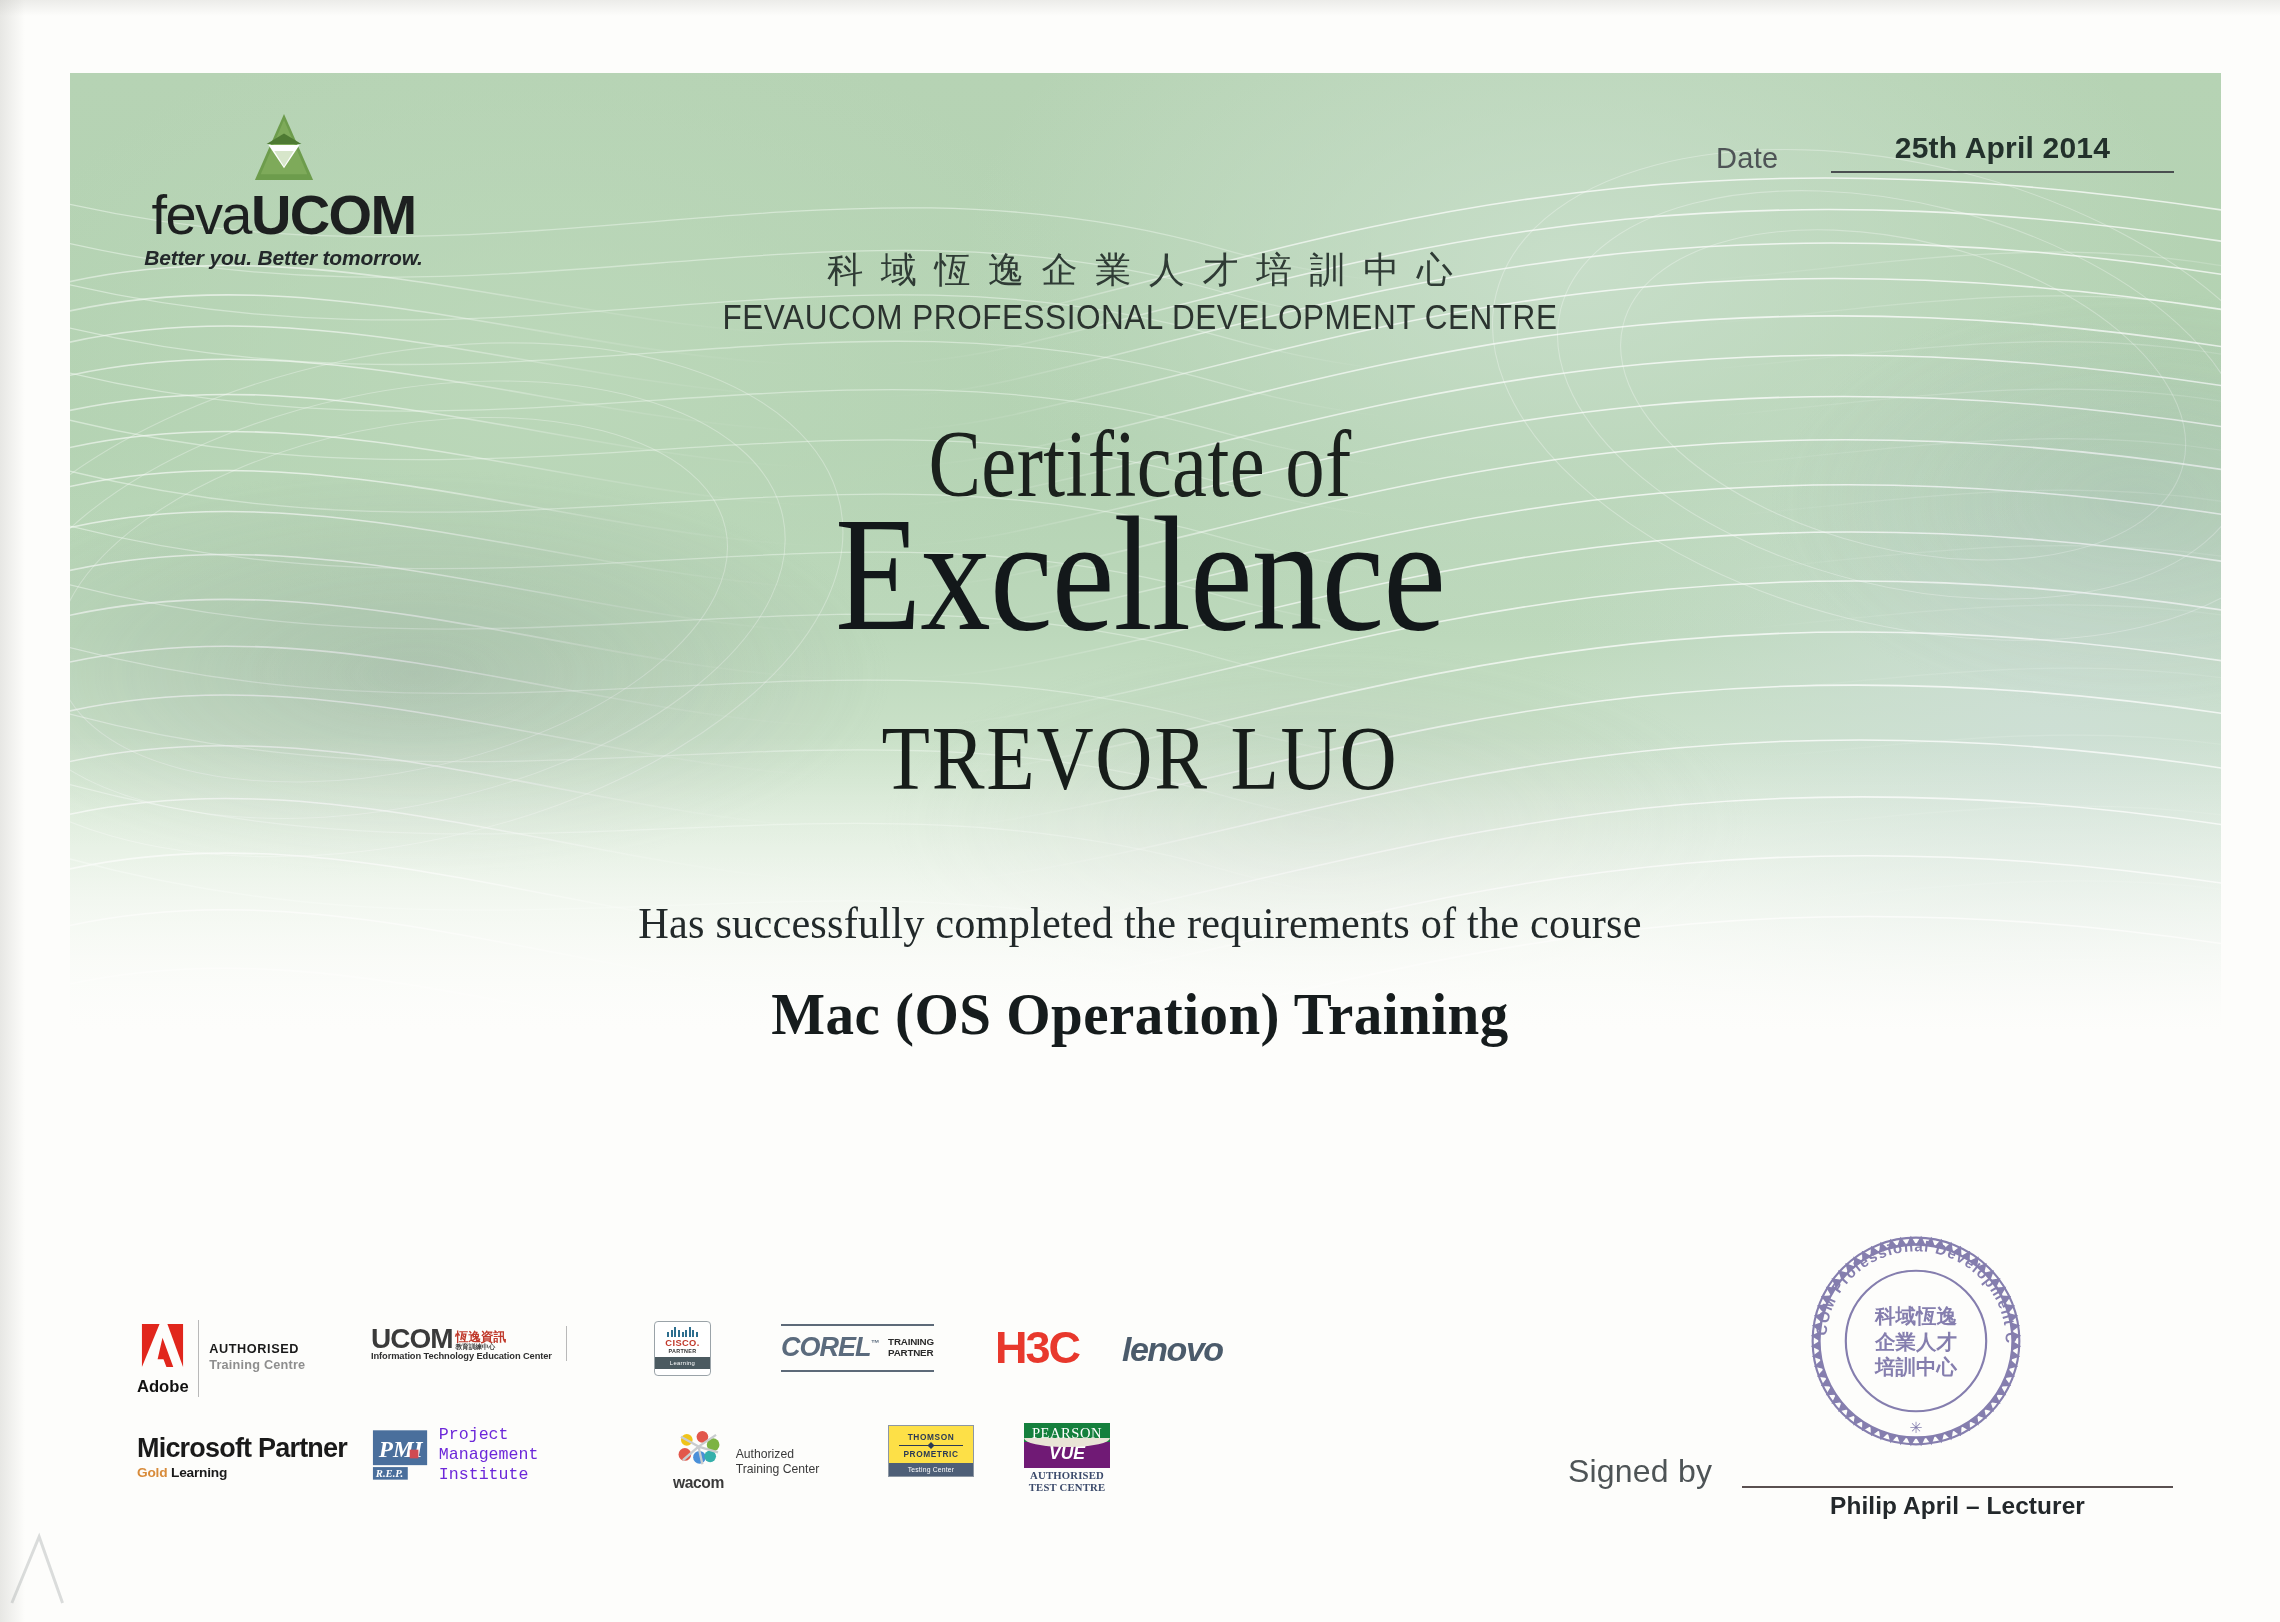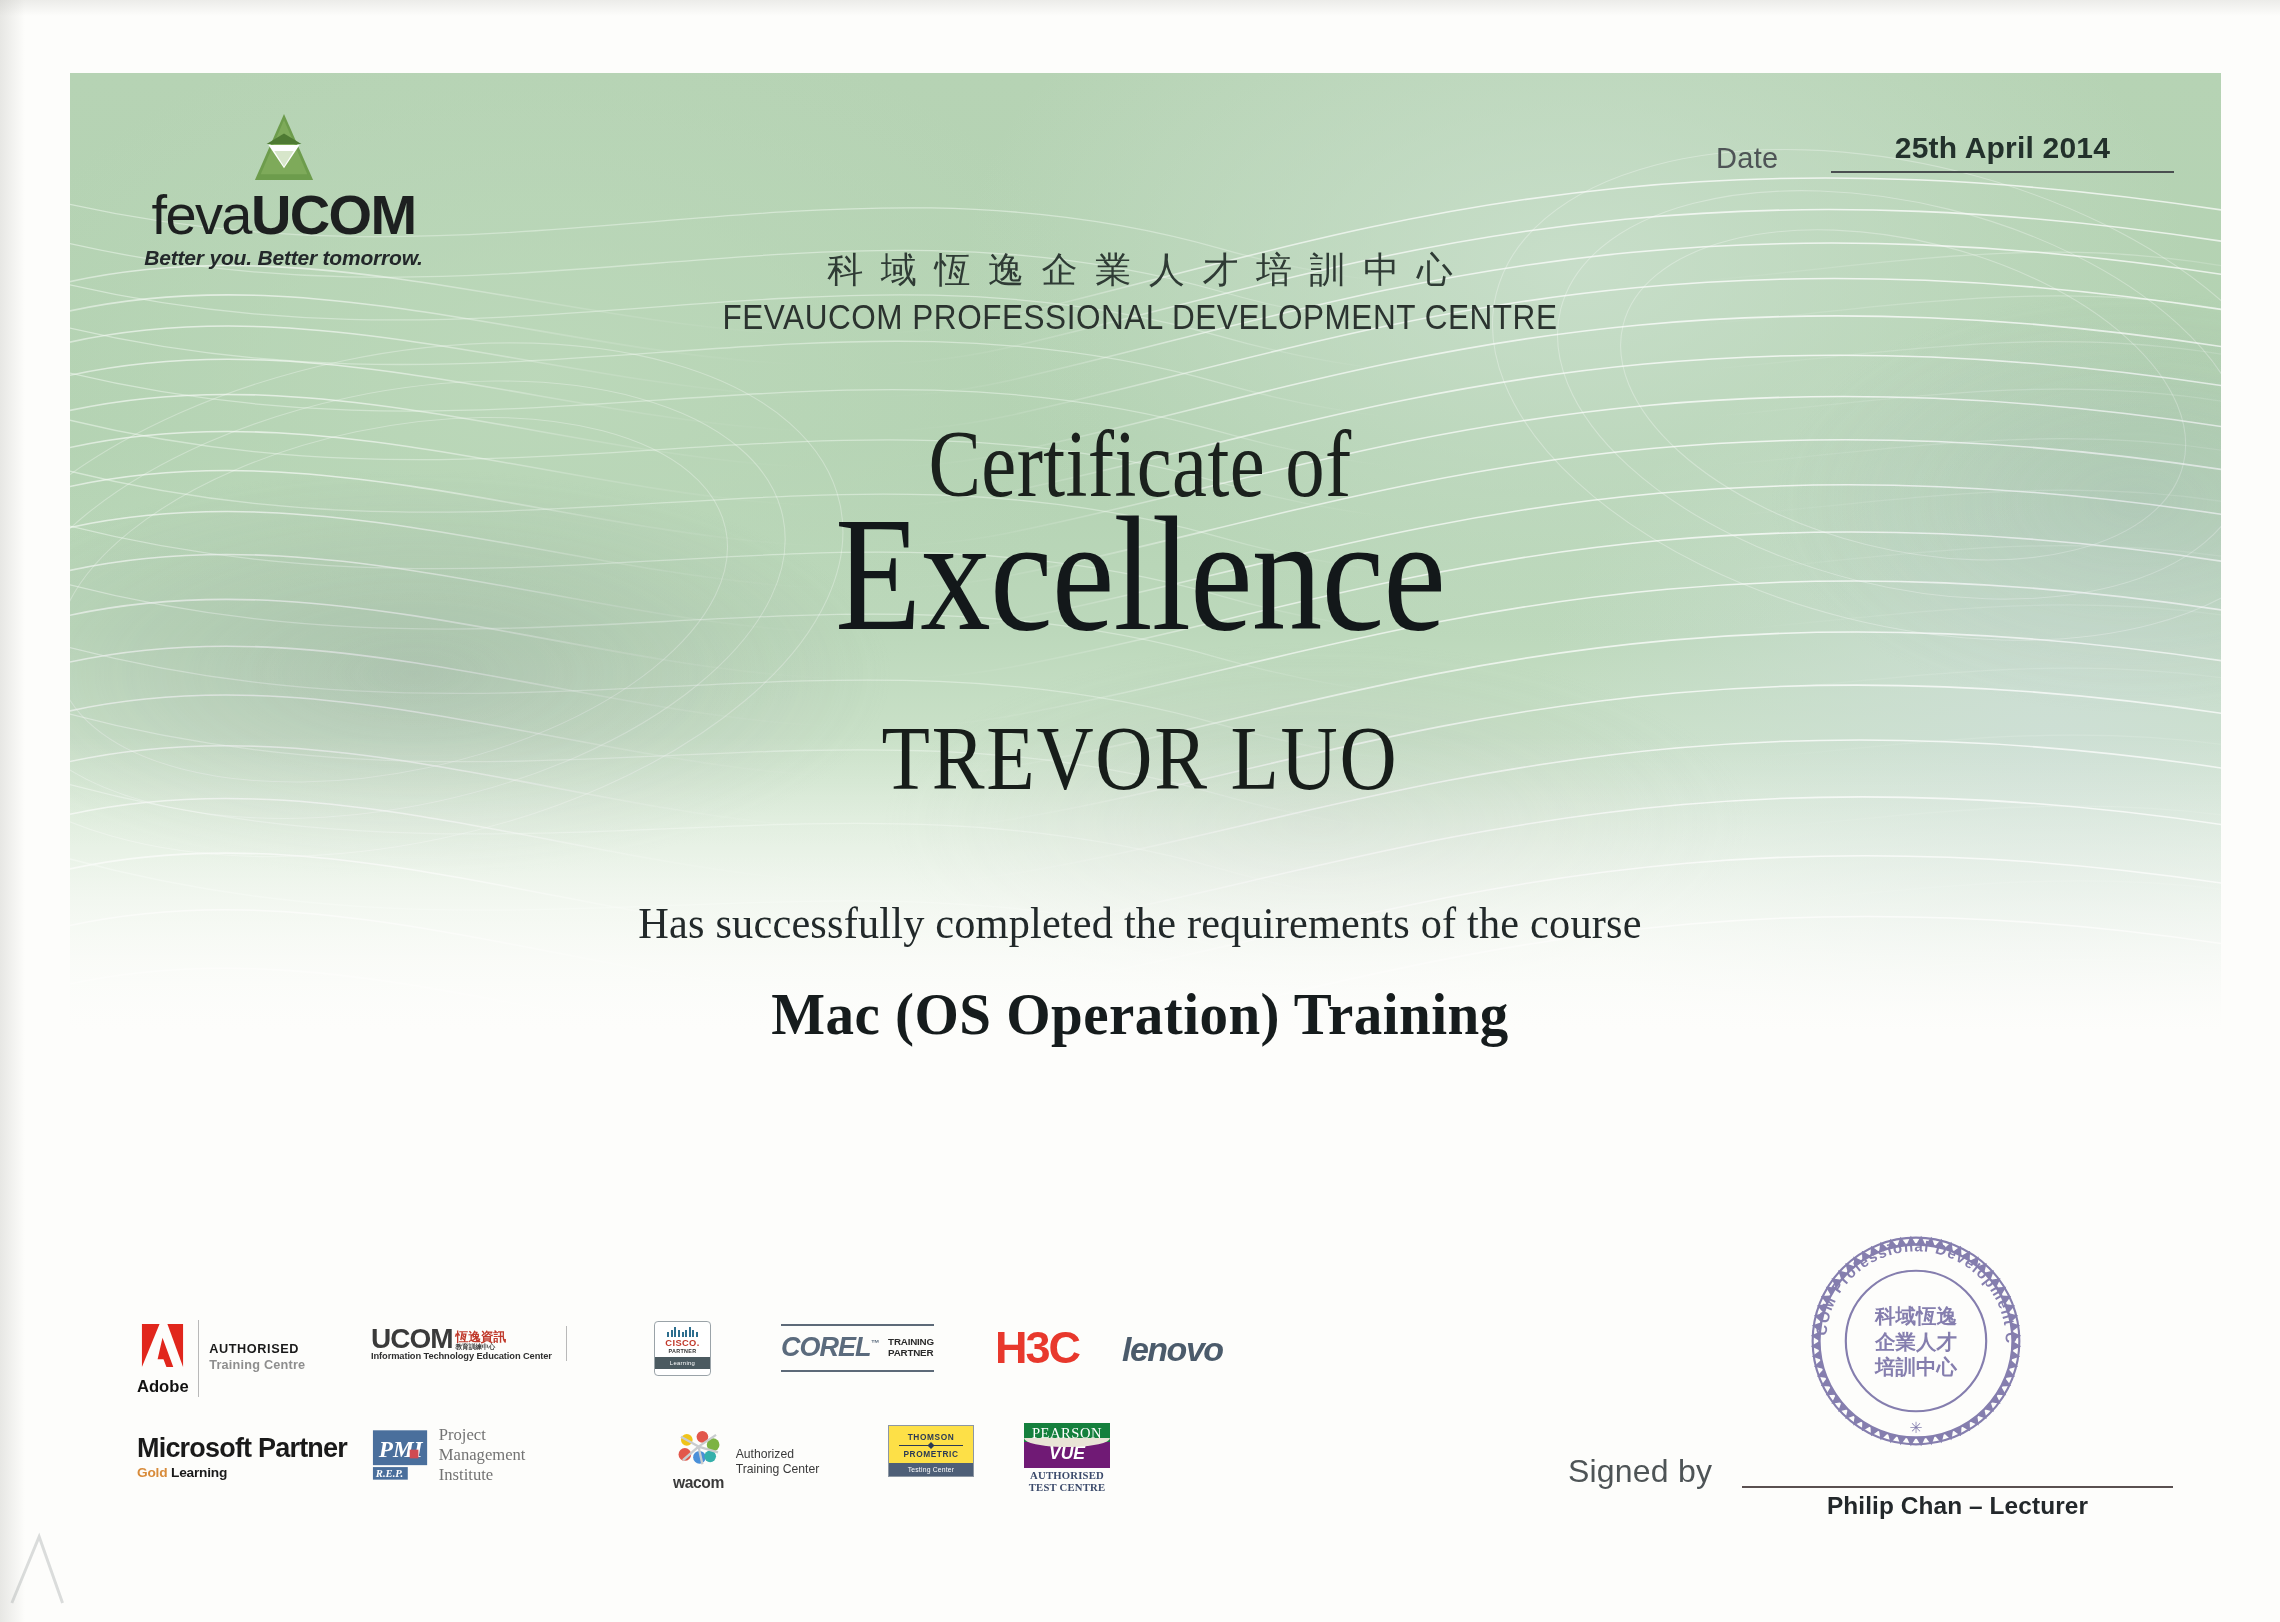--- a/index.html
+++ b/index.html
@@ -271,21 +271,21 @@
   .corel-sub { font-size: 9.8px; font-weight: 800; color: #2b2b2b; line-height: 1.1; letter-spacing: -0.2px; }
 
   .h3c { font-size: 45px; font-weight: 800; color: #e8382c; letter-spacing: -2px; font-family:"Liberation Sans", sans-serif;}
   .lenovo { font-size: 34px; font-weight: 800; font-style: italic; color: #4b5b6b; letter-spacing: -1.5px; }
 
   .ms-word { font-size: 27px; font-weight: 700; color: #1a1a1a; letter-spacing: -0.8px; }
   .ms-sub { font-size: 13.7px; font-weight: 700; color: #1a1a1a; letter-spacing: -0.2px; margin-top: 1px;}
   .ms-gold { color: #d88b3a; }
 
   .pmi-mark { width: 60px; height: 53px; }
-  .pmi-txt { font-family: Liberation Serif, serif; font-size: 16.6px; color: #737373; line-height: 1.18; }
+  .pmi-txt { font-family: Liberation Mono, monospace; font-size: 16.6px; color: #6d28d9; line-height: 1.18; }
 
   .wacom-mark { width: 51px; height: 39px; }
   .wacom-word { font-size: 15.6px; font-weight: 700; color: #3a3a3a; letter-spacing: -0.4px; }
   .wacom-sub { font-size: 12.2px; color: #3a3a3a; line-height: 1.22; }
 
   .prom-box { width: 84px; border: 1px solid #8d97a3; background: #fde047; }
   .prom-top { padding: 5.9px 3.9px 3.9px; text-align:center; }
   .prom-t1 { font-size: 8.3px; font-weight: 700; color: #2b3a55; letter-spacing: 0.6px; }
   .prom-line { height: 1px; background: #2b3a55; margin: 2.9px 5.9px; position: relative;}
   .prom-line::after{content:"";position:absolute;left:50%;top:-2px;width:4.9px;height:4.9px;background:#2b3a55;transform:translateX(-50%) rotate(45deg);}
@@ -605,17 +605,17 @@
       <text x="120" y="102">科域恆逸</text>
       <text x="120" y="128">企業人才</text>
       <text x="120" y="154">培訓中心</text>
     </g>
     <text x="120" y="214" fill="#7b74a8" font-size="16" text-anchor="middle">✳</text>
   </svg>
 
   <div id="sign-block">
     <span id="sign-label">Signed by</span>
     <div id="sign-rule"></div>
-    <div id="sign-name">Philip Chan – Lecturer</div>
+    <div id="sign-name">Philip April – Lecturer</div>
   </div>
 
 </div>
 
 
 </body></html>

